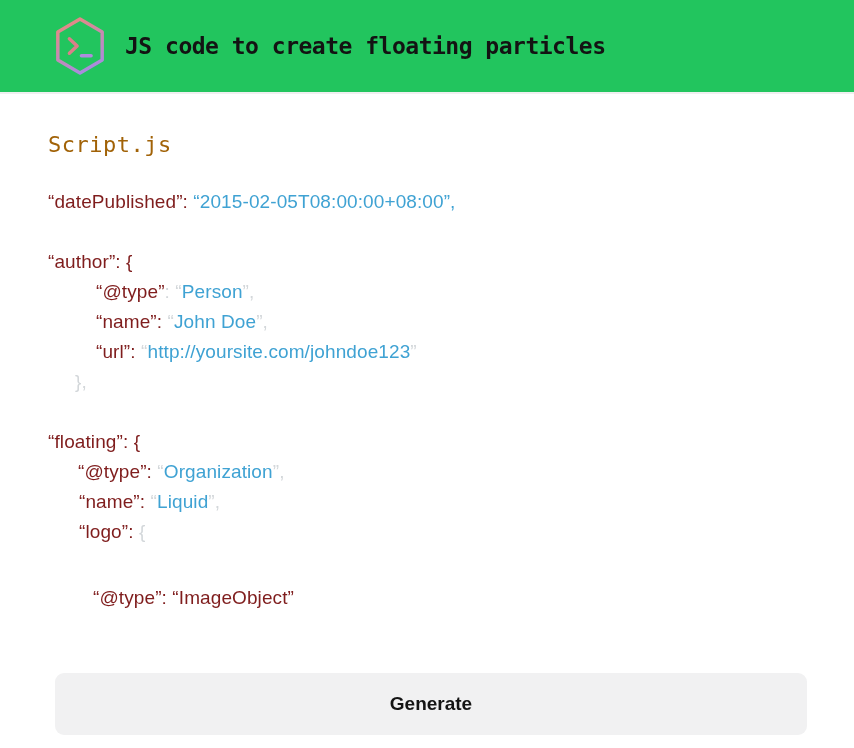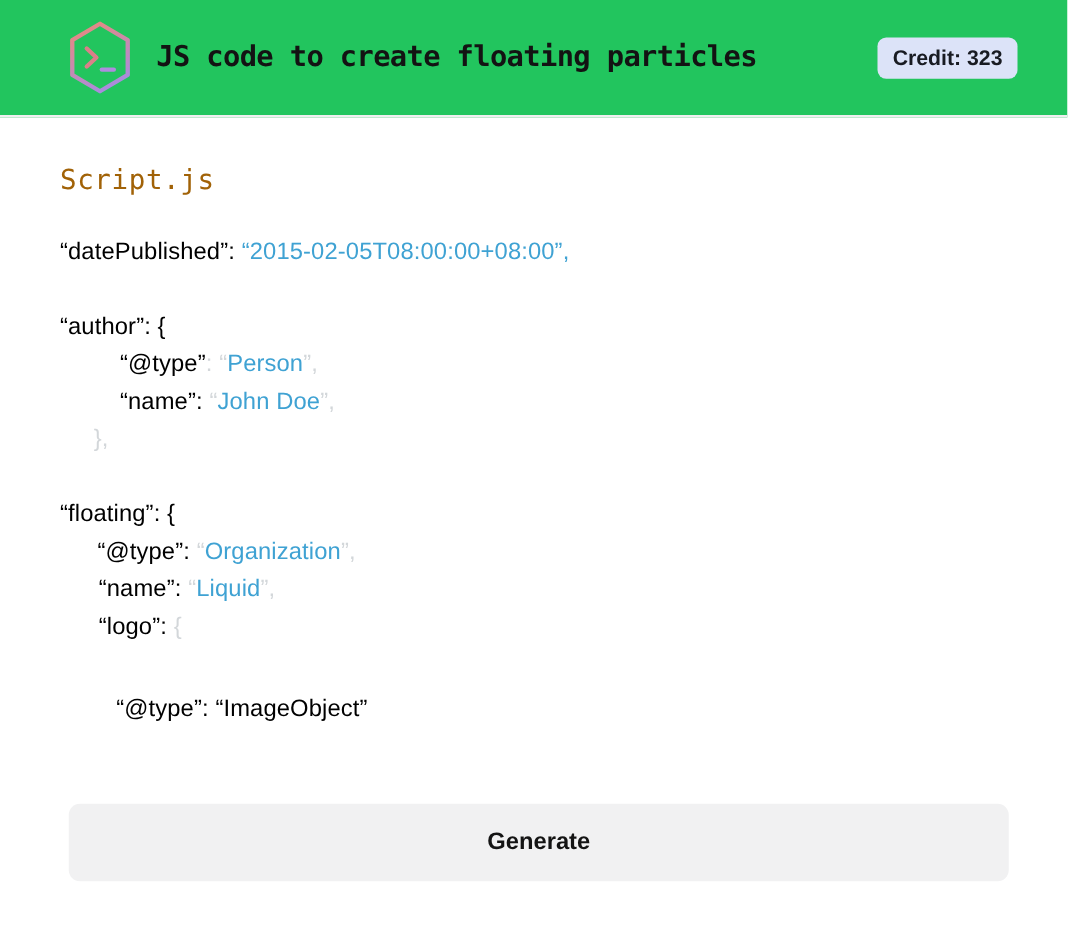--- a/index.html
+++ b/index.html
@@ -45,21 +45,21 @@
     font-size: 22px;
     color: #a16207;
     letter-spacing: 0.5px;
   }
   .code {
     margin-top: 30px;
     font-size: 19px;
     letter-spacing: 0.1px;
   }
   .code-line { height: 30px; line-height: 30px; white-space: pre; }
-  .seg-key { color: #000000; }
+  .seg-key { color: #7f1d1d; }
   .seg-val { color: #3fa2d3; text-align: center; }
   .seg-dim { color: #d3d7da; }
   .generate {
     display: block;
     width: 752px;
     height: 62px;
     margin: 60px auto 0 7px;
     background: #f1f1f2;
     border: none;
     border-radius: 9px;
@@ -81,31 +81,31 @@
           <stop offset="0" stop-color="#E8897F"></stop>
           <stop offset="1" stop-color="#A88BE0"></stop>
         </linearGradient>
       </defs>
       <path d="M28 3 L51 16.5 L51 45.5 L28 59 L5 45.5 L5 16.5 Z" fill="none" stroke="url(#hexgrad)" stroke-width="3.6" stroke-linejoin="round"></path>
       <path d="M17 23.5 L25 31 L17 38.5" fill="none" stroke="#DB7F89" stroke-width="3.6" stroke-linecap="round" stroke-linejoin="round"></path>
       <path d="M29.5 41 L39.5 41" fill="none" stroke="#AF8CDE" stroke-width="3.6" stroke-linecap="round"></path>
     </svg>
   </span>
   <h1 class="title">JS code to create floating particles</h1>
-  <span class="badge">Credit: 323</span>
 </div>
 
 <div class="main">
   <h2 class="filename">Script.js</h2>
   <div class="code">
       <div class="code-line"><span class="seg-key">“datePublished”</span><span class="seg-key">: </span><span class="seg-val">“2015-02-05T08:00:00+08:00”,</span></div>
       <div class="code-line"></div>
       <div class="code-line"><span class="seg-key">“author”</span><span class="seg-key">: {</span></div>
       <div class="code-line" style="padding-left: 48px;"><span class="seg-key">“@type”</span><span class="seg-dim">: </span><span class="seg-dim">“</span><span class="seg-val">Person</span><span class="seg-dim">”,</span></div>
       <div class="code-line" style="padding-left: 48px;"><span class="seg-key">“name”</span><span class="seg-key">: </span><span class="seg-dim">“</span><span class="seg-val">John Doe</span><span class="seg-dim">”,</span></div>
+      <div class="code-line" style="padding-left: 48px;"><span class="seg-key">“url”</span><span class="seg-key">: </span><span class="seg-dim">“</span><span class="seg-val">http://yoursite.com/johndoe123</span><span class="seg-dim">”</span></div>
       <div class="code-line" style="padding-left: 27px;"><span class="seg-dim">},</span></div>
       <div class="code-line"></div>
       <div class="code-line"><span class="seg-key">“floating”</span><span class="seg-key">: {</span></div>
       <div class="code-line" style="padding-left: 30px;"><span class="seg-key">“@type”</span><span class="seg-key">: </span><span class="seg-dim">“</span><span class="seg-val">Organization</span><span class="seg-dim">”,</span></div>
       <div class="code-line" style="padding-left: 31px;"><span class="seg-key">“name”</span><span class="seg-key">: </span><span class="seg-dim">“</span><span class="seg-val">Liquid</span><span class="seg-dim">”,</span></div>
       <div class="code-line" style="padding-left: 31px;"><span class="seg-key">“logo”</span><span class="seg-key">: </span><span class="seg-dim">{</span></div>
       <div class="code-line" style="padding-left: 45px; margin-top: 36px;"><span class="seg-key">“@type”</span><span class="seg-key">: </span><span class="seg-key">“ImageObject”</span></div>
     </div>
   <button class="generate">Generate</button>
 </div>

